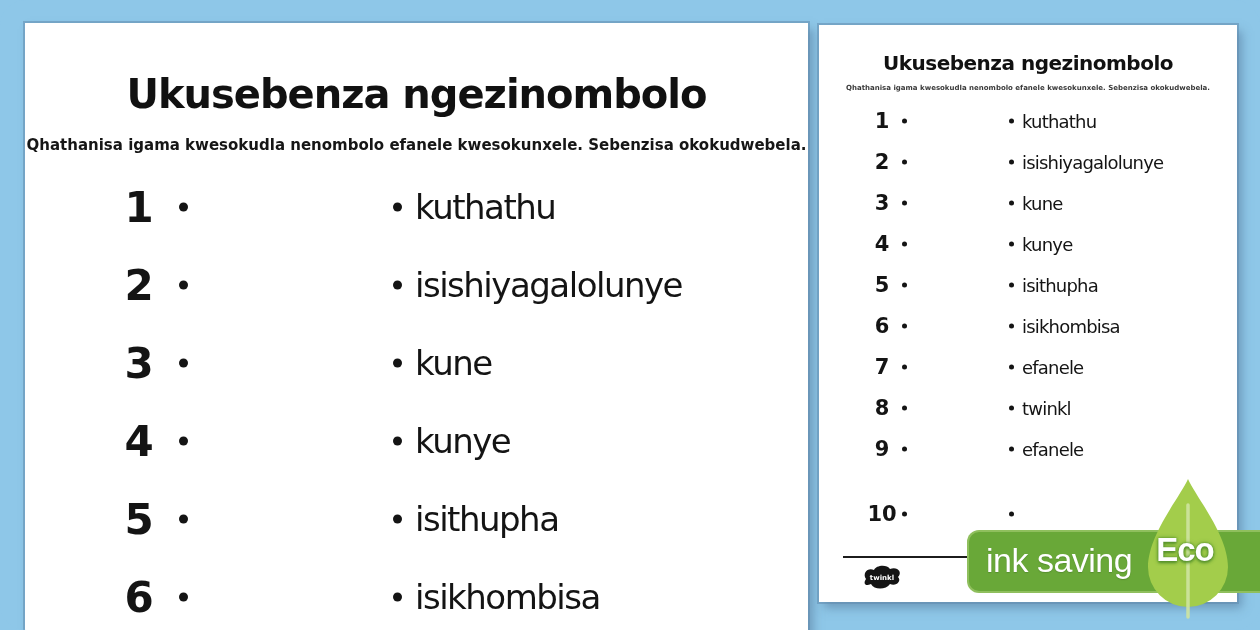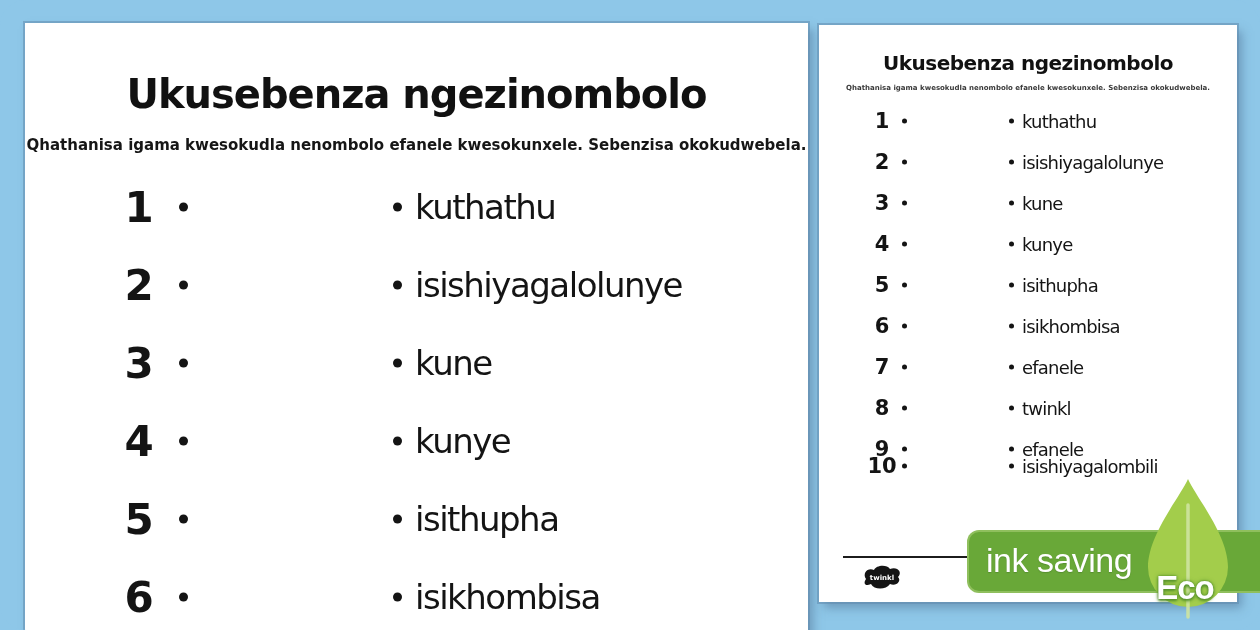--- a/index.html
+++ b/index.html
@@ -44,21 +44,21 @@
   .footer-line{position:absolute;left:24px;top:531px;width:126px;height:2px;background:#1c1c1c;}
   .brand-logo{position:absolute;left:42px;top:539px;}
 
   .eco-badge{position:absolute;left:967px;top:530px;width:299px;height:63px;z-index:5;
              background:var(--band,#69a838);border:2px solid rgba(190,220,140,.45);
              border-right:none;border-radius:12px 0 0 12px;box-sizing:border-box;}
   .eco-badge .ink-label{display:block;margin-left:17px;line-height:57px;font-size:34px;
              letter-spacing:-0.5px;color:#fff;font-family:"Liberation Sans", sans-serif;
              text-shadow:0 1px 1px rgba(70,120,40,.5);}
   .eco-leaf{position:absolute;left:1141px;top:477px;z-index:6;}
-  .eco-label{position:absolute;left:1146px;top:569px;width:78px;z-index:7;text-align:center;
+  .eco-label{position:absolute;left:1146px;top:531px;width:78px;z-index:7;text-align:center;
              font-size:33px;font-weight:bold;letter-spacing:-1px;color:#fff;
              font-family:"Liberation Sans", sans-serif;
              text-shadow:0 0 2px #55912c, 0 2px 3px #55912c, 0 0 4px rgba(85,145,44,.8);}
 </style>
 </head>
 <body>
 
 <div class="scene">
 
   <div class="page page-large">
@@ -155,25 +155,24 @@
           <span class="dot d1"></span>
           <span class="dot d2"></span>
           <span class="word">twinkl</span>
         </div>
         <div class="row row-r" style="top: 403px;">
           <span class="num">9</span>
           <span class="dot d1"></span>
           <span class="dot d2"></span>
           <span class="word">efanele</span>
         </div>
-        <div class="row row-r" style="top: 420px; padding-left: 40px;">
+        <div class="row row-r" style="top: 468px; padding-left: 40px;">
           <span class="num">10</span>
           <span class="dot d1"></span>
           <span class="dot d2"></span>
-          <span class="word">isishiyagalombili</span>
         </div>
       </div>
 
     <div class="footer-line"></div>
     <span class="brand-logo">
       <svg width="42" height="26" viewBox="0 0 42 26">
         <path d="M5 15 C1 9 7 3 13 6 C15 1 26 0 29 5 C36 2 42 8 37 13 C41 17 35 23 29 20 C25 26 13 26 10 20 C4 23 2 19 5 15 Z" fill="#141414"></path>
         <text x="21" y="16" font-size="7" font-weight="bold" fill="#ffffff" text-anchor="middle" font-family="DejaVu Sans, sans-serif">twinkl</text>
       </svg>
     </span>

